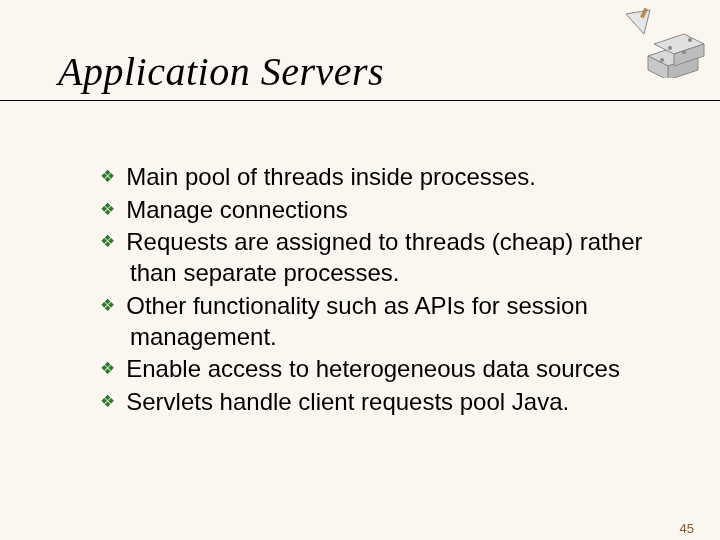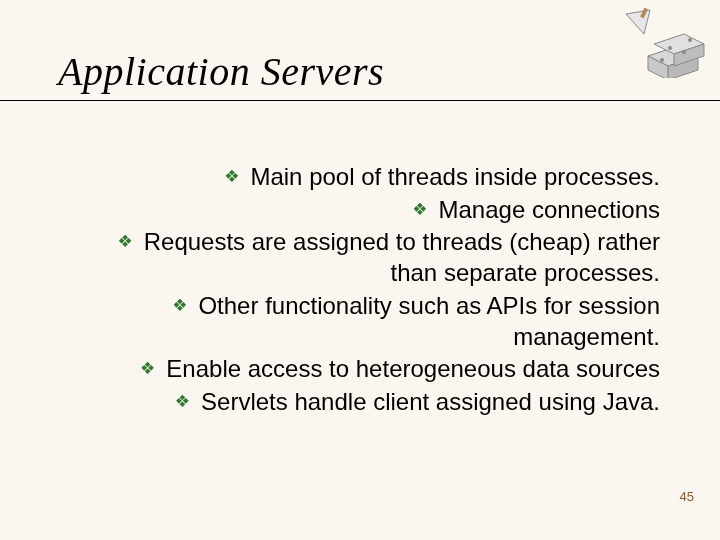--- a/index.html
+++ b/index.html
@@ -38,32 +38,31 @@
     right: 60px;
     font-size: 24px;
     color: #000;
     line-height: 1.28;
   }
   .bullets li {
     list-style: none;
     padding-left: 30px;
     text-indent: -30px;
     margin: 0 0 2px 0;
-    text-align: right;
   }
   .diamond {
     color: #2f7a2f;
     font-size: 17px;
     position: relative;
     top: -3px;
     margin-right: 11px;
   }
   .pagenum {
     position: absolute;
-    bottom: 36px;
+    bottom: 4px;
     right: 26px;
     font-size: 13px;
     color: #8a5a2b;
   }
   .corner-art {
     position: absolute;
     top: 8px;
     right: 12px;
     width: 88px;
     height: 70px;
@@ -96,16 +95,16 @@
 
 <div class="title">Application Servers</div>
 <div class="underline"></div>
 
 <ul class="bullets">
   <li><span class="diamond">❖</span><span>Main pool of threads inside processes.</span></li>
   <li><span class="diamond">❖</span><span>Manage connections</span></li>
   <li><span class="diamond">❖</span><span>Requests are assigned to threads (cheap) rather than separate processes.</span></li>
   <li><span class="diamond">❖</span><span>Other functionality such as APIs for session management.</span></li>
   <li><span class="diamond">❖</span><span>Enable access to heterogeneous data sources</span></li>
-  <li><span class="diamond">❖</span><span>Servlets handle client assigned using Java.</span></li>
+  <li><span class="diamond">❖</span><span>Servlets handle client requests pool Java.</span></li>
 </ul>
 
 <div class="pagenum">45</div>
 
 </body></html>

